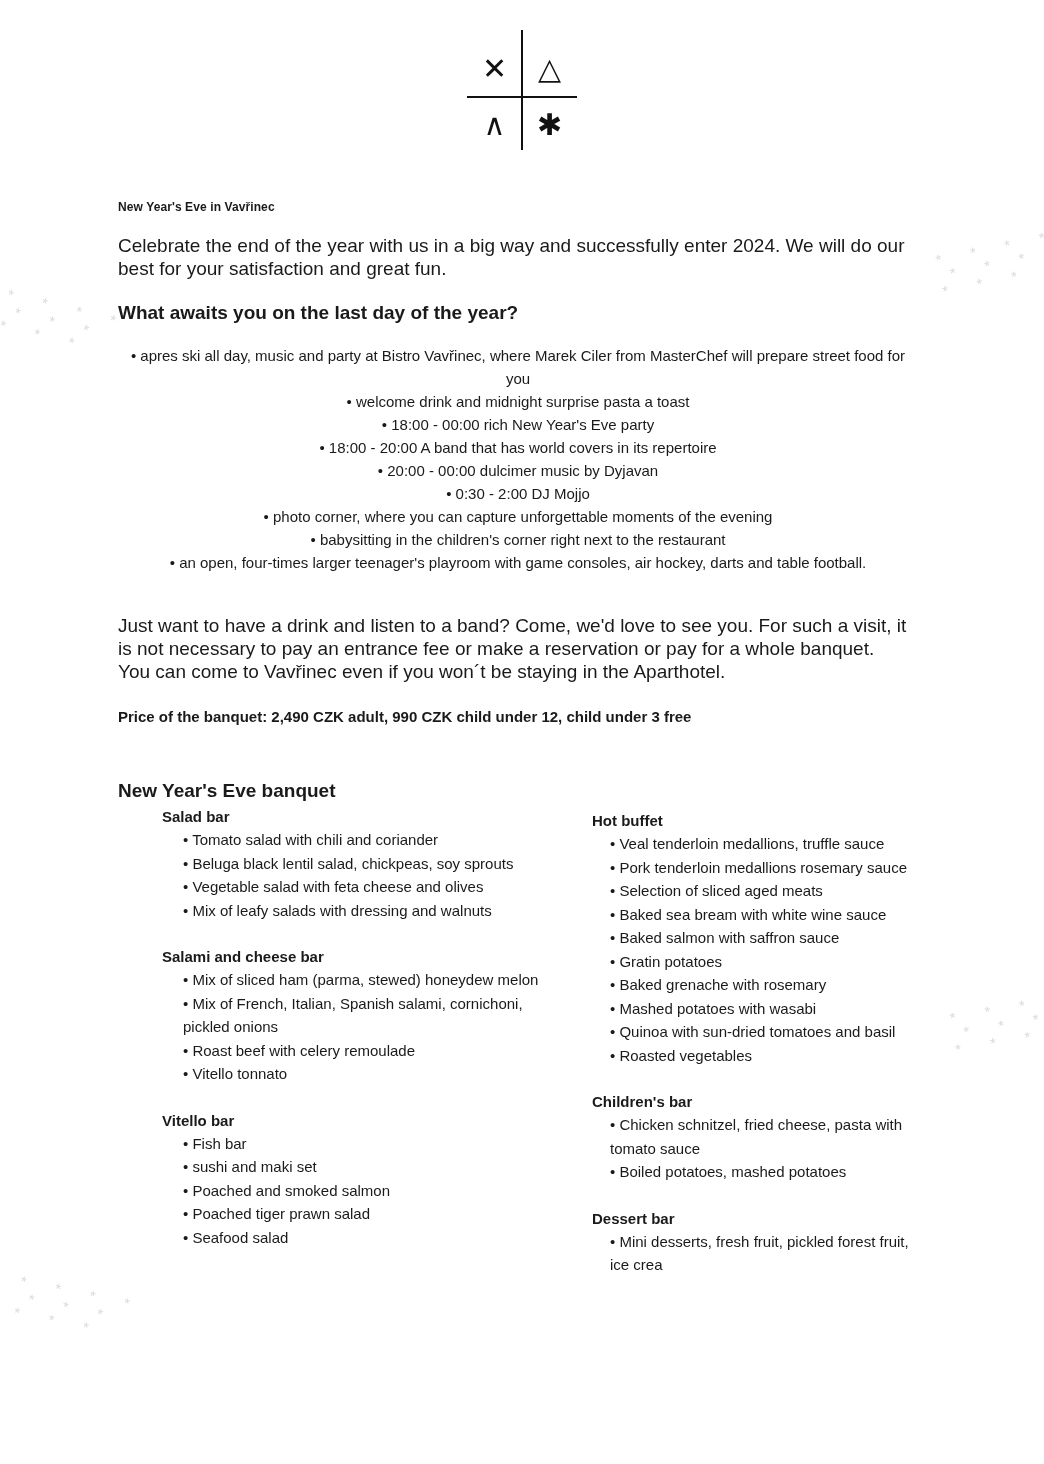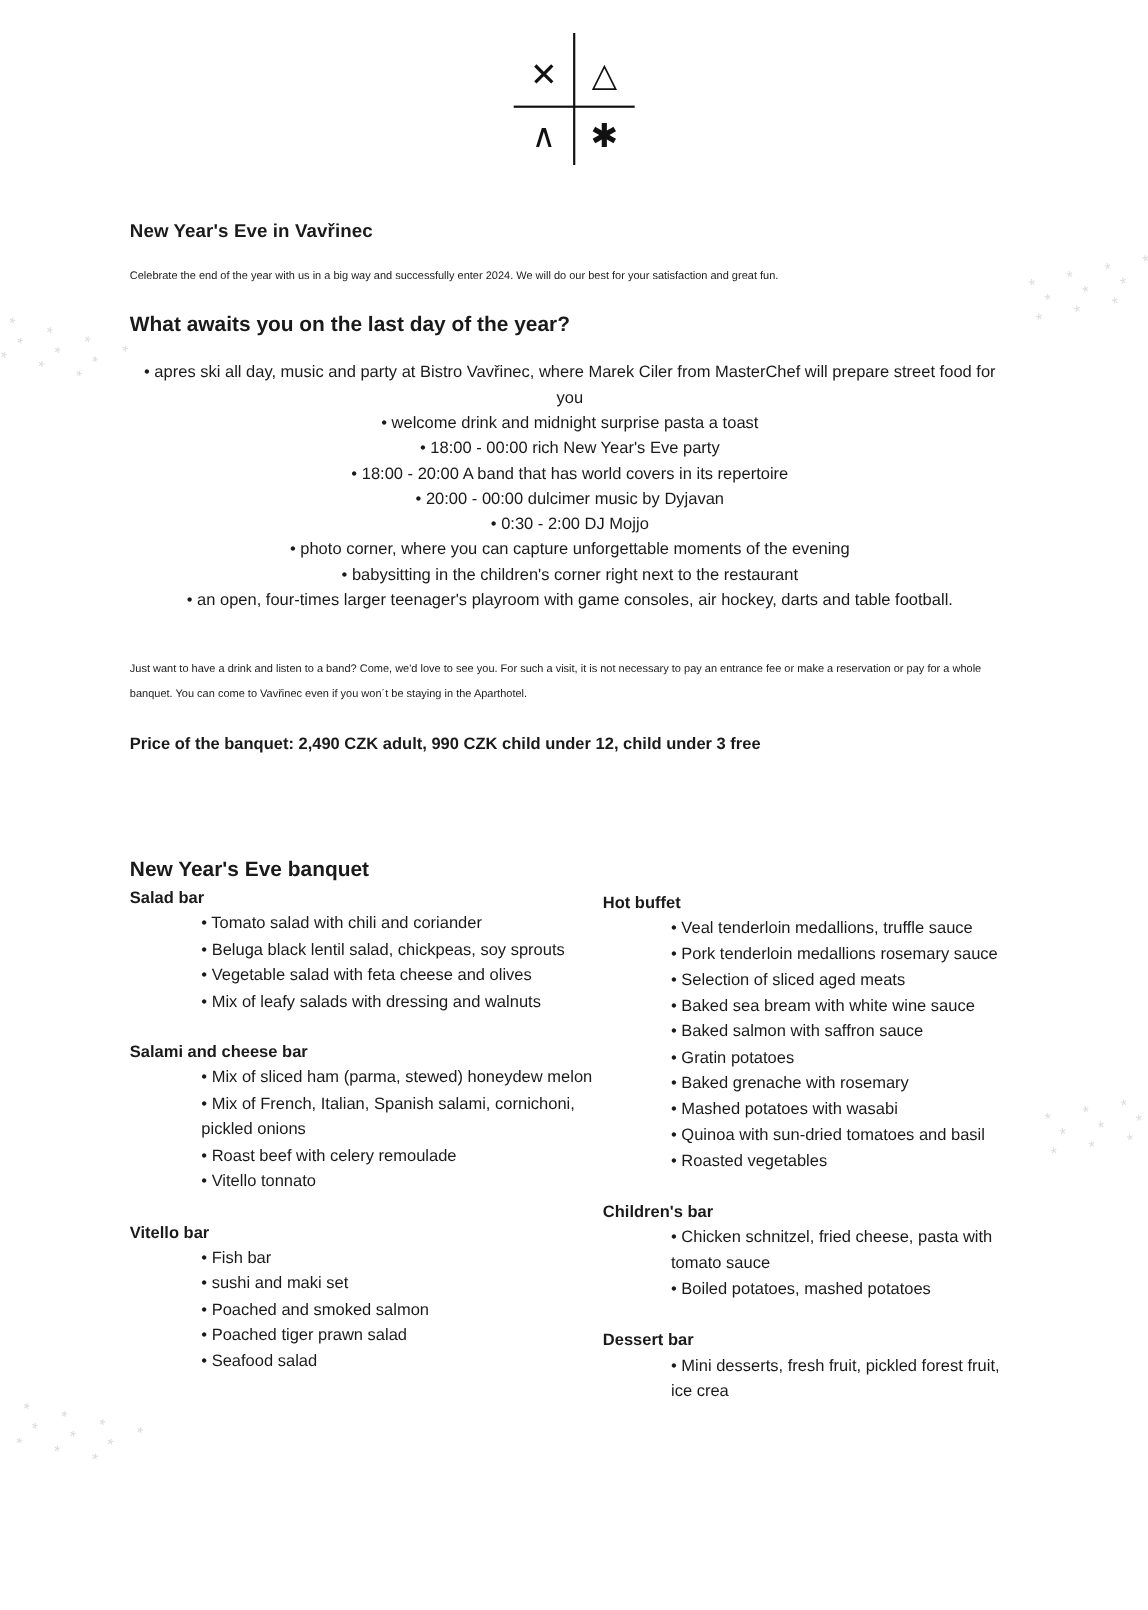--- a/index.html
+++ b/index.html
@@ -87,27 +87,27 @@
   .flakes.f-botleft  { top: 1285px; left: 16px; transform: rotate(12deg); }
 
   
   .content {
     position: absolute;
     left: 118px;
     top: 200px;
     width: 810px;
   }
   h1.title {
-    font-size: 17px;
+    font-size: 12px;
     font-weight: bold;
     margin: 0 0 20px 0;
     letter-spacing: .1px;
   }
   p.para {
-    font-size: 10px;
+    font-size: 19px;
     line-height: 23px;
     margin: 0 0 22px 0;
     max-width: 790px;
   }
   h2.sub {
     font-size: 19px;
     font-weight: bold;
     margin: 0 0 20px 0;
   }
   ul.bullets {
@@ -146,20 +146,21 @@
     gap: 0px;
   }
   .col-left  { width: 430px; }
   .col-right { width: 380px; }
   .section { margin-bottom: 26px; }
   .section:last-child { margin-bottom: 0; }
   .section-head {
     font-size: 15px;
     font-weight: bold;
     margin-bottom: 3px;
+    margin-left: 44px;
   }
   .section ul {
     list-style: none;
     margin: 0;
     padding: 0 0 0 65px;
   }
   .section ul li {
     font-size: 15px;
     line-height: 23.5px;
   }

